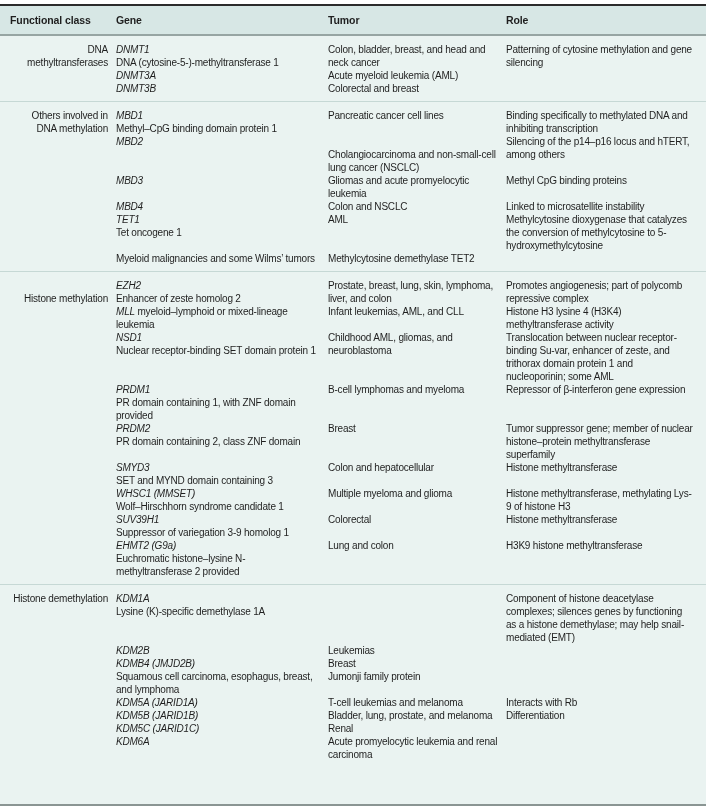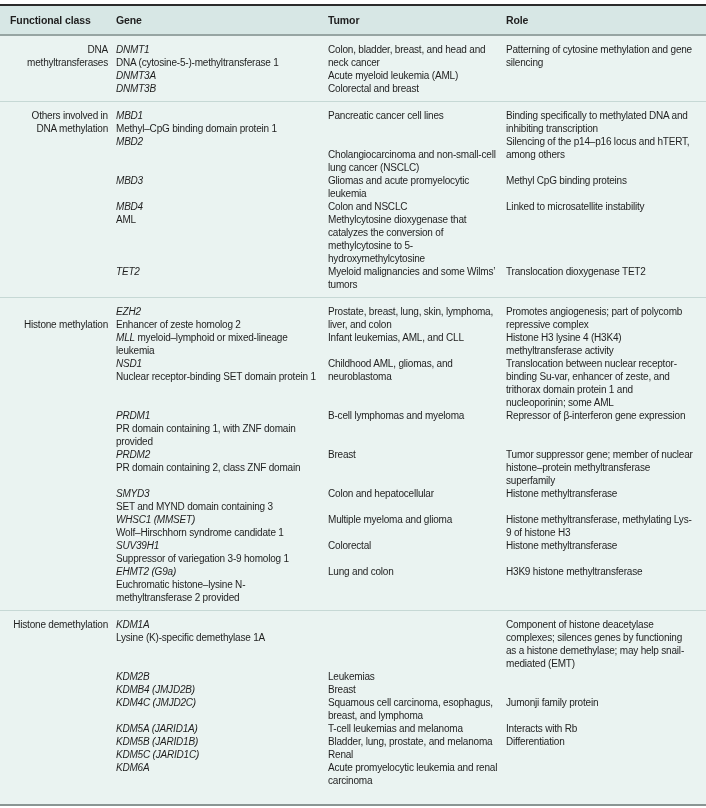--- a/index.html
+++ b/index.html
@@ -107,29 +107,30 @@
             <div class="cell role">Methyl CpG binding proteins</div>
           </div>
           <div class="row">
             <div class="cell gene">
               <div class="gene-line"><span class="sym">MBD4</span></div>
             </div>
             <div class="cell tumor">Colon and NSCLC</div>
             <div class="cell role">Linked to microsatellite instability</div>
           </div>
           <div class="row">
+            <div class="cell gene">
+              <div class="gene-line"><span class="sym">TET1</span></div>
+              <div class="desc">Tet oncogene 1</div>
+            </div>
             <div class="cell tumor">AML</div>
             <div class="cell role">Methylcytosine dioxygenase that catalyzes the conversion of methylcytosine to 5-hydroxymethylcytosine</div>
           </div>
           <div class="row">
-            <div class="cell gene">
-              <div class="gene-line"><span class="sym">TET2</span></div>
-            </div>
             <div class="cell tumor">Myeloid malignancies and some Wilms’ tumors</div>
-            <div class="cell role">Translocation dioxygenase TET2</div>
+            <div class="cell role">Methylcytosine demethylase TET2</div>
           </div>
         </div>
       </div>
       <div class="section">
         <div class="fc label-offset">Histone methylation</div>
         <div class="rows">
           <div class="row">
             <div class="cell gene">
               <div class="gene-line"><span class="sym">EZH2</span></div>
               <div class="desc">Enhancer of zeste homolog 2</div>
@@ -221,23 +222,20 @@
             <div class="cell role"></div>
           </div>
           <div class="row">
             <div class="cell gene">
               <div class="gene-line"><span class="sym">KDMB4 (JMJD2B)</span></div>
             </div>
             <div class="cell tumor">Breast</div>
             <div class="cell role"></div>
           </div>
           <div class="row">
-            <div class="cell gene">
-              <div class="gene-line"><span class="sym">KDM4C (JMJD2C)</span></div>
-            </div>
             <div class="cell tumor">Squamous cell carcinoma, esophagus, breast, and lymphoma</div>
             <div class="cell role">Jumonji family protein</div>
           </div>
           <div class="row">
             <div class="cell gene">
               <div class="gene-line"><span class="sym">KDM5A (JARID1A)</span></div>
             </div>
             <div class="cell tumor">T-cell leukemias and melanoma</div>
             <div class="cell role">Interacts with Rb</div>
           </div>

